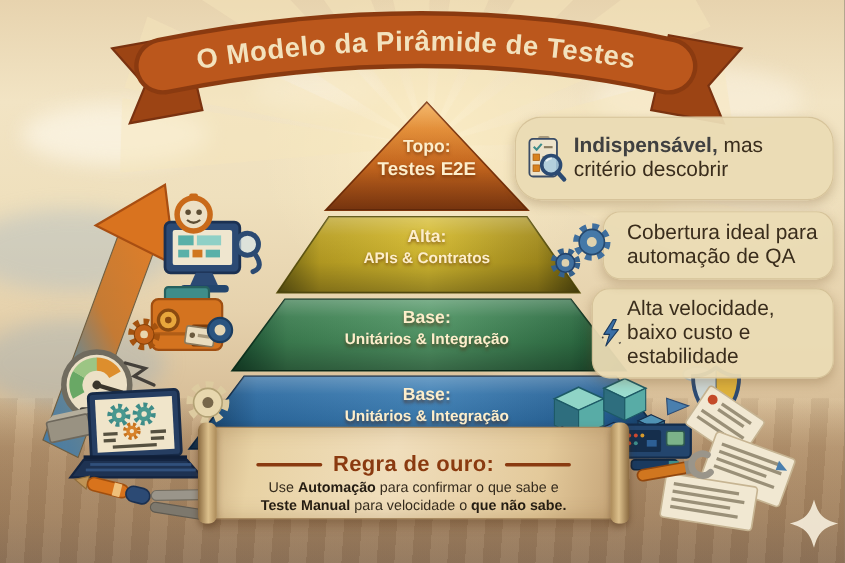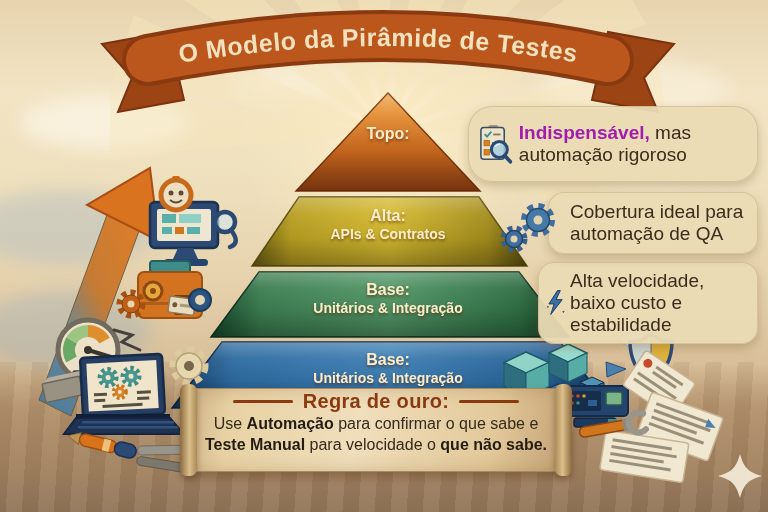--- a/index.html
+++ b/index.html
@@ -25,37 +25,37 @@
   .pl-b{font-size:14px;}
   .lab-topo{left:288px;top:124px;width:200px;}
   .lab-topo .pl-b{font-size:17px;}
   .lab-meio{left:288px;top:206px;width:200px;}
   .lab-verde{left:258px;top:280px;width:260px;}
   .lab-azul{left:258px;top:350px;width:260px;}
   .card{position:absolute;z-index:6;display:flex;align-items:center;
     background:rgba(234,219,180,.95);
     box-shadow:0 4px 10px rgba(110,80,40,.28), inset 0 0 0 1px rgba(150,120,70,.25);}
   .card-text{font-size:19px;line-height:1.16;color:#3a2d1c;}
-  .card-text b{color:#a21caf;}
+  .card-text b{color:#404040;}
   .card1{left:468px;top:106px;width:290px;min-height:76px;border-radius:24px;padding:6px 12px 6px 8px;gap:6px;box-sizing:border-box;}
   .card2{left:548px;top:192px;width:210px;border-radius:16px;padding:9px 10px 9px 22px;box-sizing:border-box;}
   .card2 .gears{position:absolute;left:-50px;top:6px;}
   .card3{left:538px;top:262px;width:220px;border-radius:16px;padding:8px 8px 8px 8px;gap:5px;box-sizing:border-box;}
   .scroll{position:absolute;left:186px;top:388px;width:378px;height:82px;z-index:6;
     background:linear-gradient(100deg,#cdb184 0%,#e8d2a4 12%,#f0debc 45%,#e3c99a 80%,#c3a276 100%);
     border:1px solid #a8895e;border-radius:4px;
     box-shadow:0 5px 10px rgba(80,50,20,.35), inset 0 0 18px rgba(120,80,30,.25);}
   .roll{position:absolute;top:-5px;bottom:-5px;width:17px;border-radius:7px;
     box-shadow:0 3px 6px rgba(80,50,20,.4);}
   .roll-l{left:-7px;background:linear-gradient(90deg,#8a6a40,#dcc08c 55%,#ab8a58);}
   .roll-r{right:-7px;background:linear-gradient(90deg,#ab8a58,#dcc08c 45%,#8a6a40);}
-  .rule-title-row{display:flex;align-items:center;justify-content:center;gap:10px;margin-top:1px;}
+  .rule-title-row{display:flex;align-items:center;justify-content:center;gap:10px;margin-top:22px;}
   .dash{width:60px;height:3px;background:#8a3a10;border-radius:2px;}
   .rule-title{font-size:20px;font-weight:bold;color:#8a3a10;letter-spacing:.3px;}
-  .rule-line{font-size:16px;line-height:1.32;color:#352b1d;text-align:center;}
+  .rule-line{font-size:13px;line-height:1.32;color:#352b1d;text-align:center;}
   .rule-line b{color:#241c12;}
   .ribbon-text{font-size:25px;font-weight:bold;fill:#f3e2bd;letter-spacing:.5px;
     font-family:"Liberation Sans","DejaVu Sans",sans-serif;}
 </style>
 </head>
 <body>
 
 <div class="scene">
 
   <div class="cloud c1"></div>
@@ -347,20 +347,21 @@
       <path d="M148,60 Q388,12 608,60" fill="none" stroke="#bb571c" stroke-width="44" stroke-linecap="round"></path>
       <path id="ribbonPath" d="M140,70 Q388,22 616,70" fill="none"></path>
       <text class="ribbon-text"><textPath href="#ribbonPath" startOffset="50%" text-anchor="middle">O Modelo da Pirâmide de Testes</textPath></text>
     </g>
 
     <path d="M740,454 C744,468 748,472 762,476 C748,480 744,484 740,498 C736,484 732,480 718,476 C732,472 736,468 740,454 Z" fill="#f4ecd9" opacity=".92"></path>
   </svg>
 
   <div class="overlay pyr-label lab-topo">
     <div class="pl-h">Topo:</div>
+    <div class="pl-b">Testes E2E</div>
   </div>
   <div class="overlay pyr-label lab-meio">
     <div class="pl-h">Alta:</div>
     <div class="pl-b">APIs &amp; Contratos</div>
   </div>
   <div class="overlay pyr-label lab-verde">
     <div class="pl-h">Base:</div>
     <div class="pl-b">Unitários &amp; Integração</div>
   </div>
   <div class="overlay pyr-label lab-azul">
@@ -374,21 +375,21 @@
       <rect x="8" y="4" width="38" height="52" rx="5" fill="#ede3cb" stroke="#3a4c66" stroke-width="2.5"></rect>
       <polyline points="14,15 18,19 25,11" stroke="#3f8d8a" stroke-width="3" fill="none"></polyline>
       <rect x="28" y="14" width="12" height="3" fill="#8a7c60"></rect>
       <rect x="13" y="25" width="9" height="9" fill="#d8821f" stroke="#a85c10" stroke-width="1"></rect>
       <rect x="26" y="28" width="14" height="3" fill="#8a7c60"></rect>
       <rect x="13" y="40" width="9" height="9" fill="#d8821f" stroke="#a85c10" stroke-width="1"></rect>
       <circle cx="38" cy="40" r="13" fill="rgba(168,205,224,.85)" stroke="#2b4a72" stroke-width="5"></circle>
       <path d="M31,35 q3,-4 8,-4" stroke="rgba(255,255,255,.7)" stroke-width="2.5" fill="none"></path>
       <line x1="47" y1="50" x2="56" y2="60" stroke="#2b4a72" stroke-width="6" stroke-linecap="round"></line>
     </svg>
-    <div class="card-text"><b>Indispensável,</b><span> mas automação rigoroso</span></div>
+    <div class="card-text"><b>Indispensável,</b><span> mas critério descobrir</span></div>
   </div>
 
   <div class="card card3">
     <svg width="38" height="56" viewBox="0 0 40 56">
       <polygon points="24,2 6,30 17,30 10,52 34,21 21,21 30,2" fill="#3a6fa6" stroke="#1c3a5c" stroke-width="2" stroke-linejoin="round"></polygon>
       <circle cx="4" cy="36" r="1.8" fill="#44403a"></circle>
       <polygon points="34,46 39,44 37,49" fill="#44403a"></polygon>
     </svg>
     <div class="card-text">Alta velocidade, baixo custo e estabilidade</div>
   </div>

